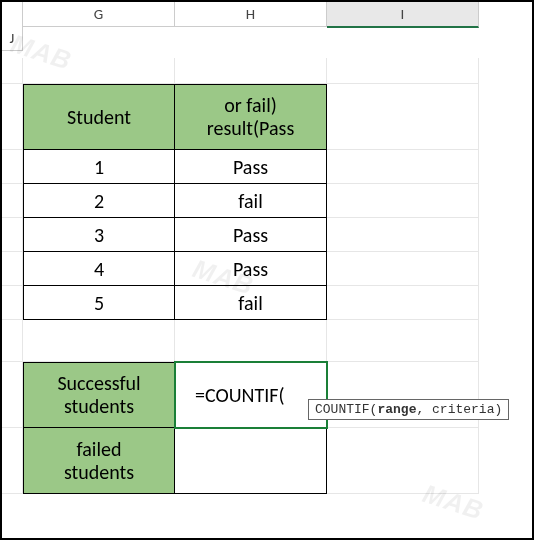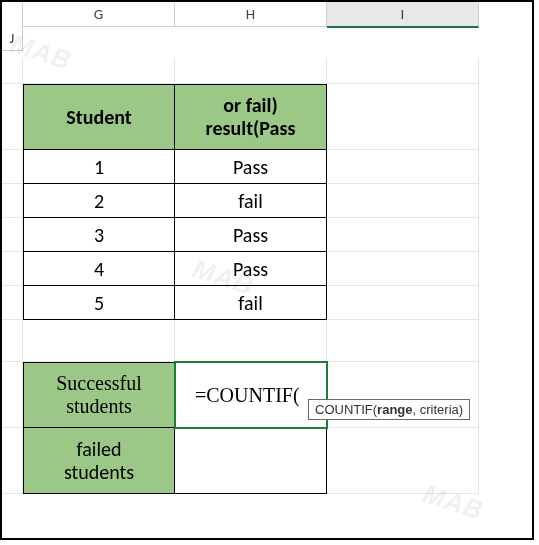--- a/index.html
+++ b/index.html
@@ -61,21 +61,21 @@
   }
   .left { justify-content: flex-start; padding-left: 20px; }
   .tooltip {
     position: absolute;
     left: 306px;
     top: 397px;
     background: #fff;
     border: 1px solid #666;
     font-size: 13px;
     padding: 2px 6px;
-    font-family: Liberation Sans, sans-serif;
+    font-family: Liberation Mono, monospace;
     color: #333;
     z-index: 5;
   }
   .tooltip b { font-weight: bold; }
   .wm {
     position: absolute;
     font-family: Arial, sans-serif;
     font-size: 26px;
     font-weight: bold;
     font-style: italic;
@@ -99,21 +99,21 @@
     <div class="colhdr">J</div>
   </div>
 
   <div class="grid" style="grid-template-rows:26px;">
     <div class="cell" style="border-left:none;"></div>
     <div class="cell"></div>
     <div class="cell"></div>
     <div class="cell"></div>
   </div>
 
-  <div class="grid" style="grid-template-rows:66px;font-weight:bold;">
+  <div class="grid" style="grid-template-rows:66px;">
     <div class="cell"></div>
     <div class="cell green bTop bLeft bBot bRight">Student</div>
     <div class="cell green bTop bBot bRight multiline">
       <span>or fail)</span>
       <span>result(Pass</span>
     </div>
     <div class="cell"></div>
   </div>
 
   <div class="grid" style="grid-template-rows:repeat(5,34px);">
@@ -143,21 +143,21 @@
     <div class="cell"></div>
   </div>
 
   <div class="grid" style="grid-template-rows:42px;">
     <div class="cell"></div>
     <div class="cell"></div>
     <div class="cell"></div>
     <div class="cell"></div>
   </div>
 
-  <div class="grid" style="grid-template-rows:66px;font-family:Liberation Serif, serif;">
+  <div class="grid" style="grid-template-rows:66px;">
     <div class="cell"></div>
     <div class="cell green bTop bLeft bBot bRight multiline">
       <span>Successful</span>
       <span>students</span>
     </div>
     <div class="cell bTop bBot bRight active-cell left">=COUNTIF(</div>
     <div class="cell"></div>
   </div>
 
   <div class="grid" style="grid-template-rows:66px;">

